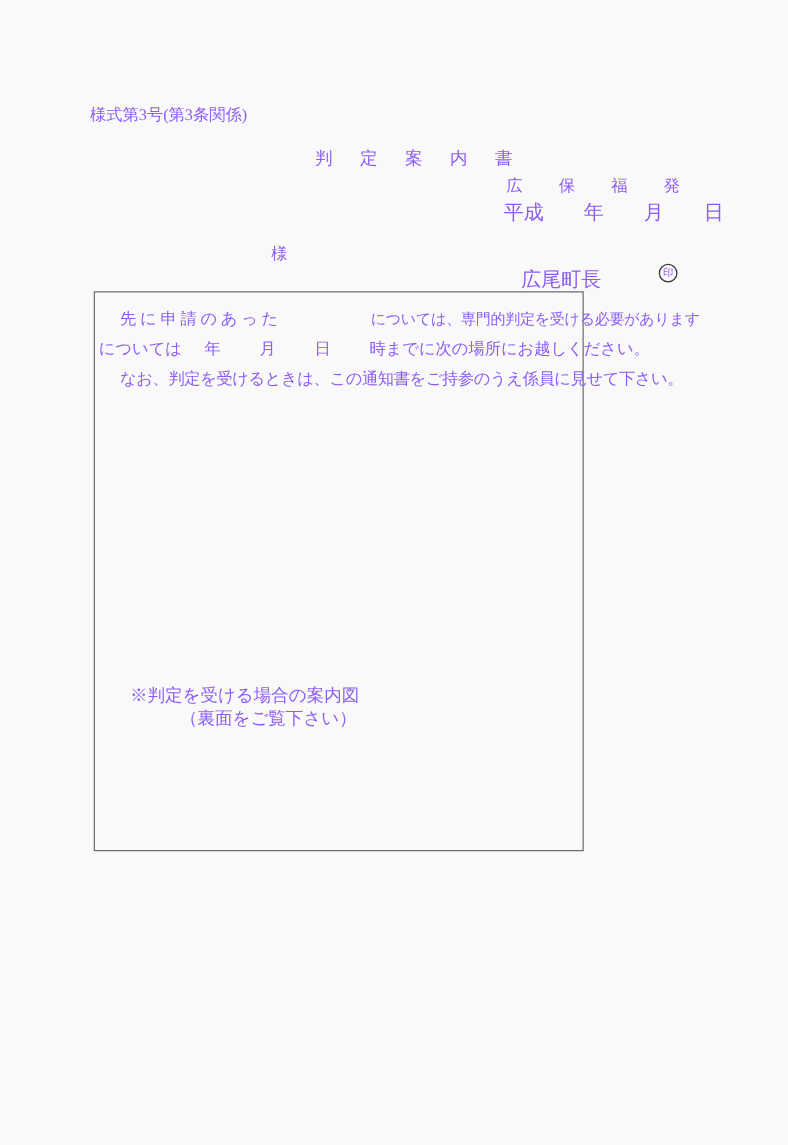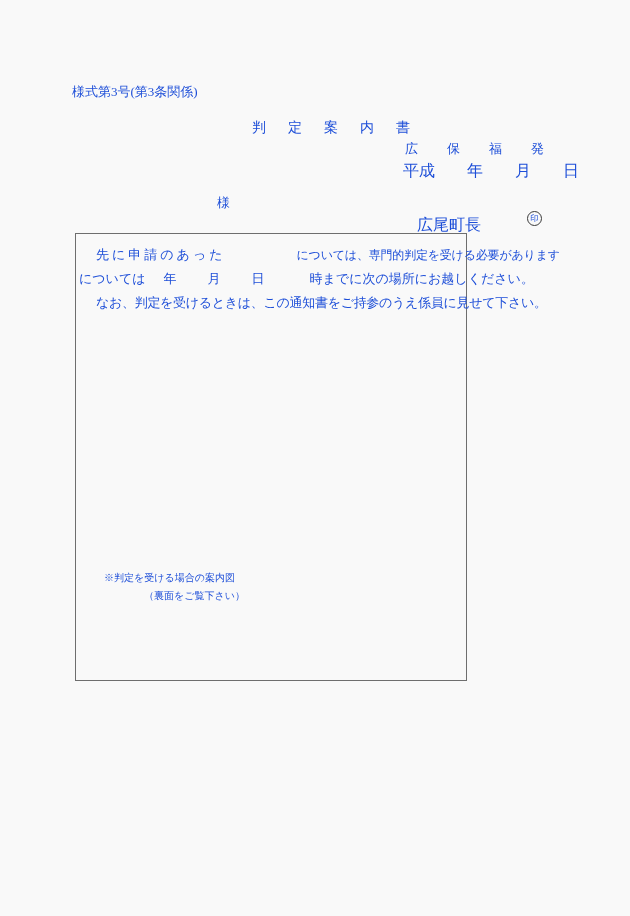--- a/index.html
+++ b/index.html
@@ -5,21 +5,21 @@
   html, body {
     margin: 0;
     padding: 0;
     background: #f9f9f9;
   }
   .page {
     position: relative;
     width: 630px;
     height: 916px;
     background: #f9f9f9;
-    color: #1d4ed8;
+    color: #8b5cf6;
     font-family: "Liberation Serif", "DejaVu Serif", serif;
     line-height: 1.15;
     overflow: hidden;
   }
   .abs { position: absolute; white-space: nowrap; }
 
   .form-number {
     left: 72px; top: 85px;
     font-size: 13px;
   }
@@ -71,26 +71,26 @@
     box-sizing: border-box;
   }
   .notice-box .line { position: absolute; white-space: nowrap; font-size: 13px; }
   .line1 { left: 20px; top: 14px; }
   .l1-lead { letter-spacing: 3px; }
   .l1-rest { margin-left: 71px; font-size: 12px; letter-spacing: -0.2px; }
   .line2 { left: 3px; top: 38px; }
   .l2-year  { margin-left: 18px; }
   .l2-month { margin-left: 31px; }
   .l2-day   { margin-left: 31px; }
-  .l2-rest  { margin-left: 45px; }
+  .l2-rest  { margin-left: 31px; }
   .line3 { left: 20px; top: 62px; letter-spacing: -0.3px; }
   .map-note {
     position: absolute;
-    left: 28px; top: 335px;
-    font-size: 10px;
+    left: 28px; top: 315px;
+    font-size: 14px;
     line-height: 18px;
     white-space: nowrap;
   }
   .map-note-2 { margin-left: 40px; }
 </style>
 </head>
 <body>
 
 <div class="page">
 

